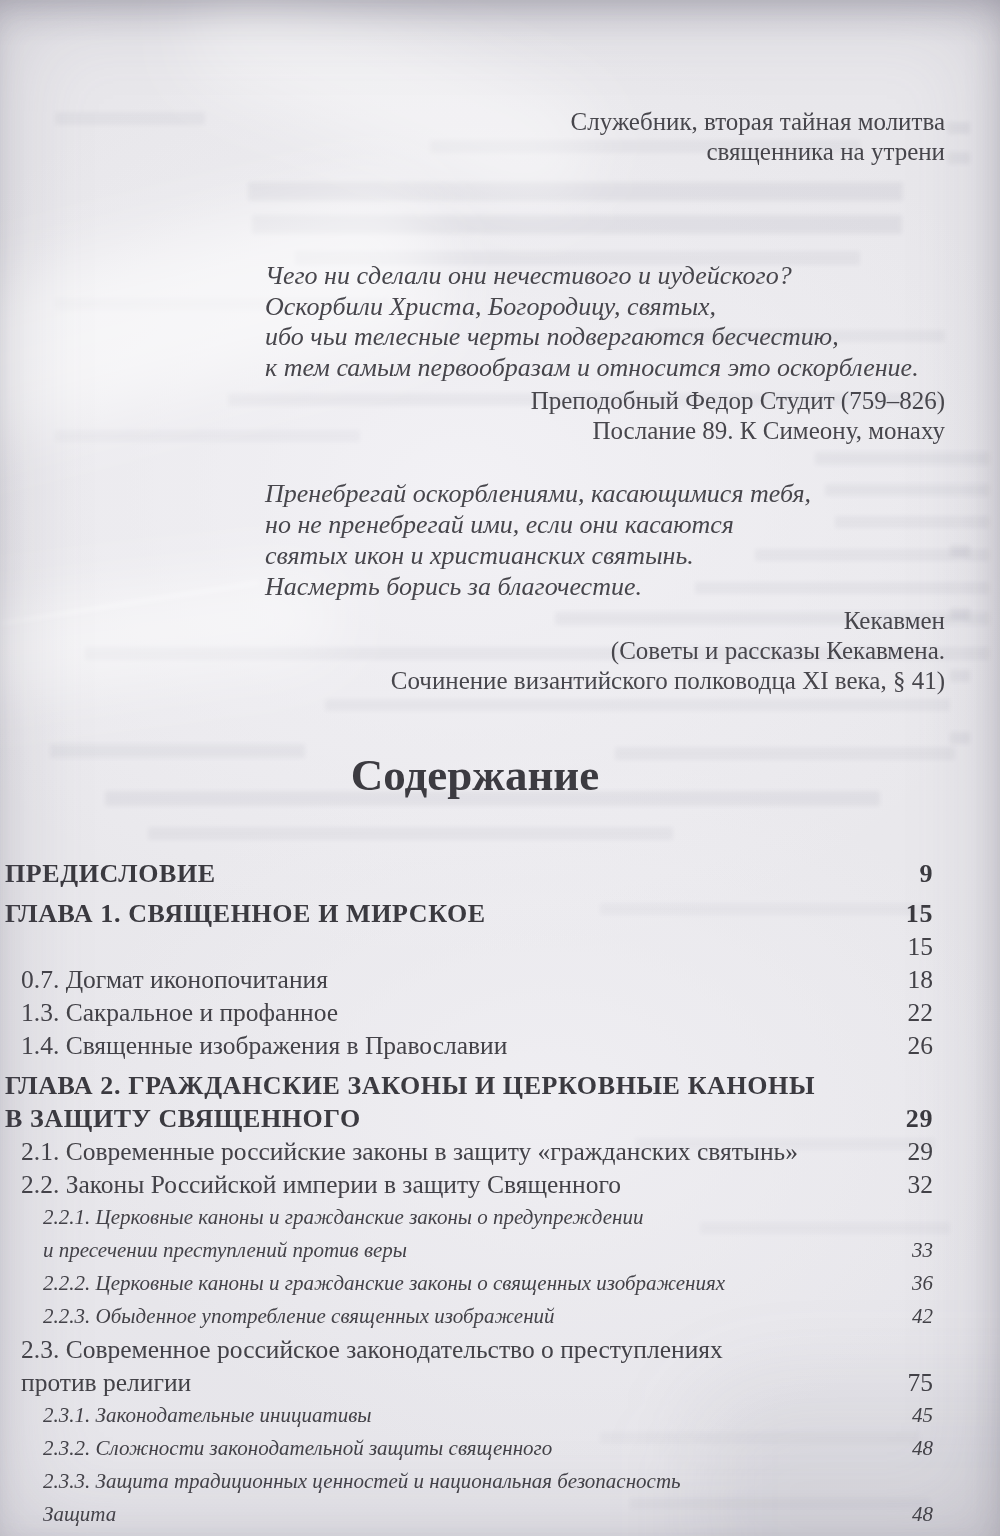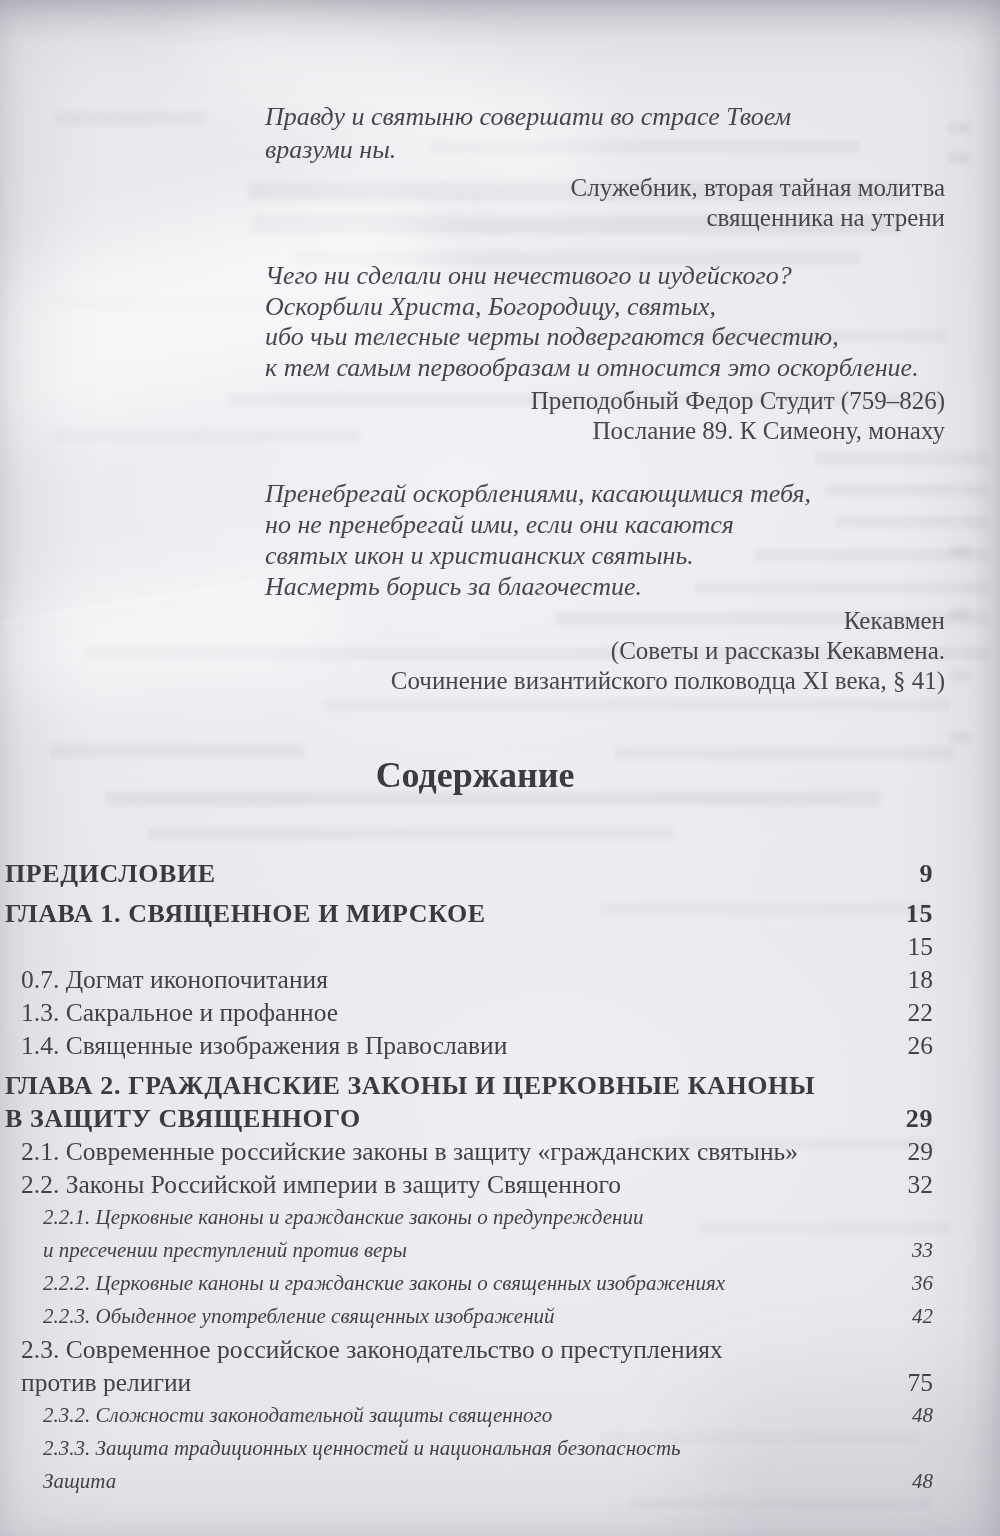--- a/index.html
+++ b/index.html
@@ -29,21 +29,21 @@
   .epigraph{position:absolute;left:265px;width:680px;color:#47464c;}
   .epigraph .quote{font-style:italic;font-size:26px;}
   .epigraph .source{text-align:right;font-size:25px;line-height:30px;}
   .ep0{top:100px;} .ep0 .quote{line-height:33px;} .ep0 .source{margin-top:7px;}
   .ep1{top:261px;} .ep1 .quote{line-height:30.5px;} .ep1 .source{margin-top:3px;}
   .ep2{top:478px;} .ep2 .quote{line-height:31px;}  .ep2 .source{margin-top:4px;}
 
   
   .toc-title{
     position:absolute;top:753px;left:0;width:950px;margin:0;
-    text-align:center;font-size:36px;line-height:44px;font-weight:bold;color:#3c3b41;
+    text-align:center;font-size:45px;line-height:44px;font-weight:bold;color:#3c3b41;
   }
   .toc{position:absolute;left:5px;top:850px;width:928px;color:#434248;}
   .toc-entry{line-height:33px;}
   .toc-entry.lvl1{font-weight:bold;font-size:26px;letter-spacing:.6px;color:#3b3a40;margin-top:7px;}
   .toc-entry.lvl2{padding-left:16px;font-size:25.5px;}
   .toc-entry.lvl3{padding-left:38px;font-size:21px;font-style:italic;}
   .toc-line{display:flex;align-items:flex-end;}
   .toc-line .t{white-space:nowrap;}
   .toc-line .leader{
     flex:1 1 auto;min-width:0;height:14px;margin:0 7px 0 7px;
@@ -95,24 +95,20 @@
   <div>
     <div class="glare" style="left:-120px;top:240px;width:560px;height:160px;transform:rotate(-14deg)"></div>
     <div class="glare" style="left:-80px;top:590px;width:420px;height:90px;transform:rotate(-7deg);background:rgba(255,255,255,.5)"></div>
     <div class="glare" style="left:180px;top:30px;width:420px;height:120px;transform:rotate(22deg);background:rgba(255,255,255,.4)"></div>
     <div class="crease" style="left:0;top:602px;width:260px;height:2px;transform:rotate(-9deg)"></div>
     <div class="shade" style="left:700px;top:1390px;width:420px;height:230px"></div>
   </div>
 
   <section id="epigraphs">
       <div class="epigraph ep0">
-        <div class="quote">
-          <div>Правду и святыню совершати во страсе Твоем</div>
-          <div>вразуми ны.</div>
-        </div>
         <div class="source">
           <div>Служебник, вторая тайная молитва</div>
           <div>священника на утрени</div>
         </div>
       </div>
       <div class="epigraph ep1">
         <div class="quote">
           <div>Чего ни сделали они нечестивого и иудейского?</div>
           <div>Оскорбили Христа, Богородицу, святых,</div>
           <div>ибо чьи телесные черты подвергаются бесчестию,</div>
@@ -234,20 +230,27 @@
           <span class="t">2.3. Современное российское законодательство о преступлениях</span>
         </div>
         <div class="toc-line">
           <span class="t">против религии</span>
           <span class="leader"></span>
           <span class="pg">75</span>
         </div>
       </div>
       <div class="toc-entry lvl3 italic">
         <div class="toc-line">
+          <span class="t">2.3.1. Законодательные инициативы</span>
+          <span class="leader"></span>
+          <span class="pg">45</span>
+        </div>
+      </div>
+      <div class="toc-entry lvl3 italic">
+        <div class="toc-line">
           <span class="t">2.3.2. Сложности законодательной защиты священного</span>
           <span class="leader"></span>
           <span class="pg">48</span>
         </div>
       </div>
       <div class="toc-entry lvl3 italic">
         <div class="toc-line">
           <span class="t">2.3.3. Защита традиционных ценностей и национальная безопасность</span>
         </div>
         <div class="toc-line">

